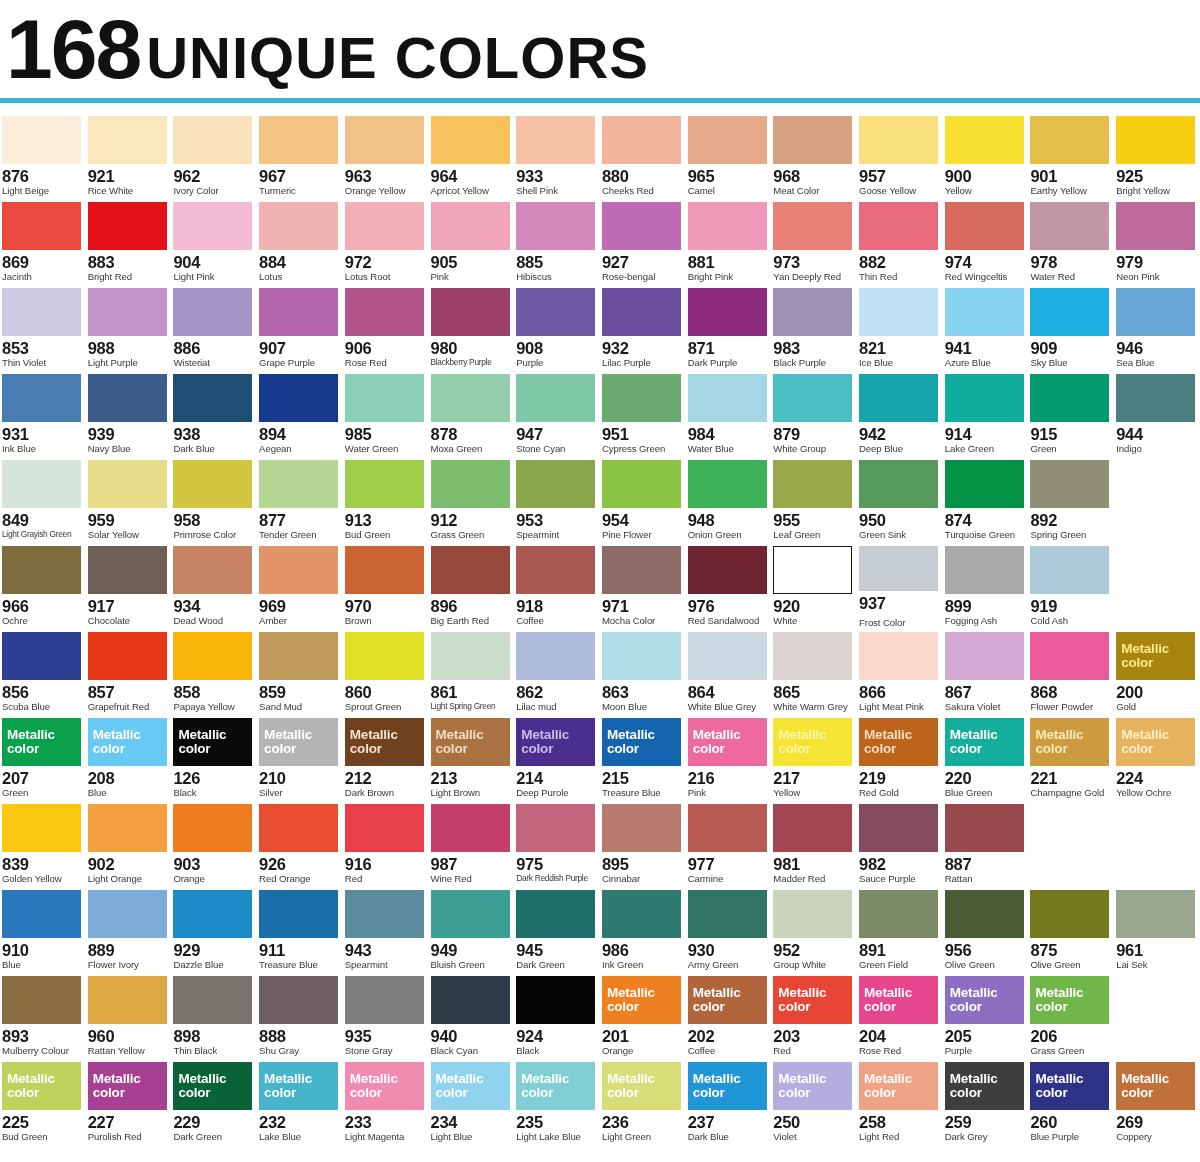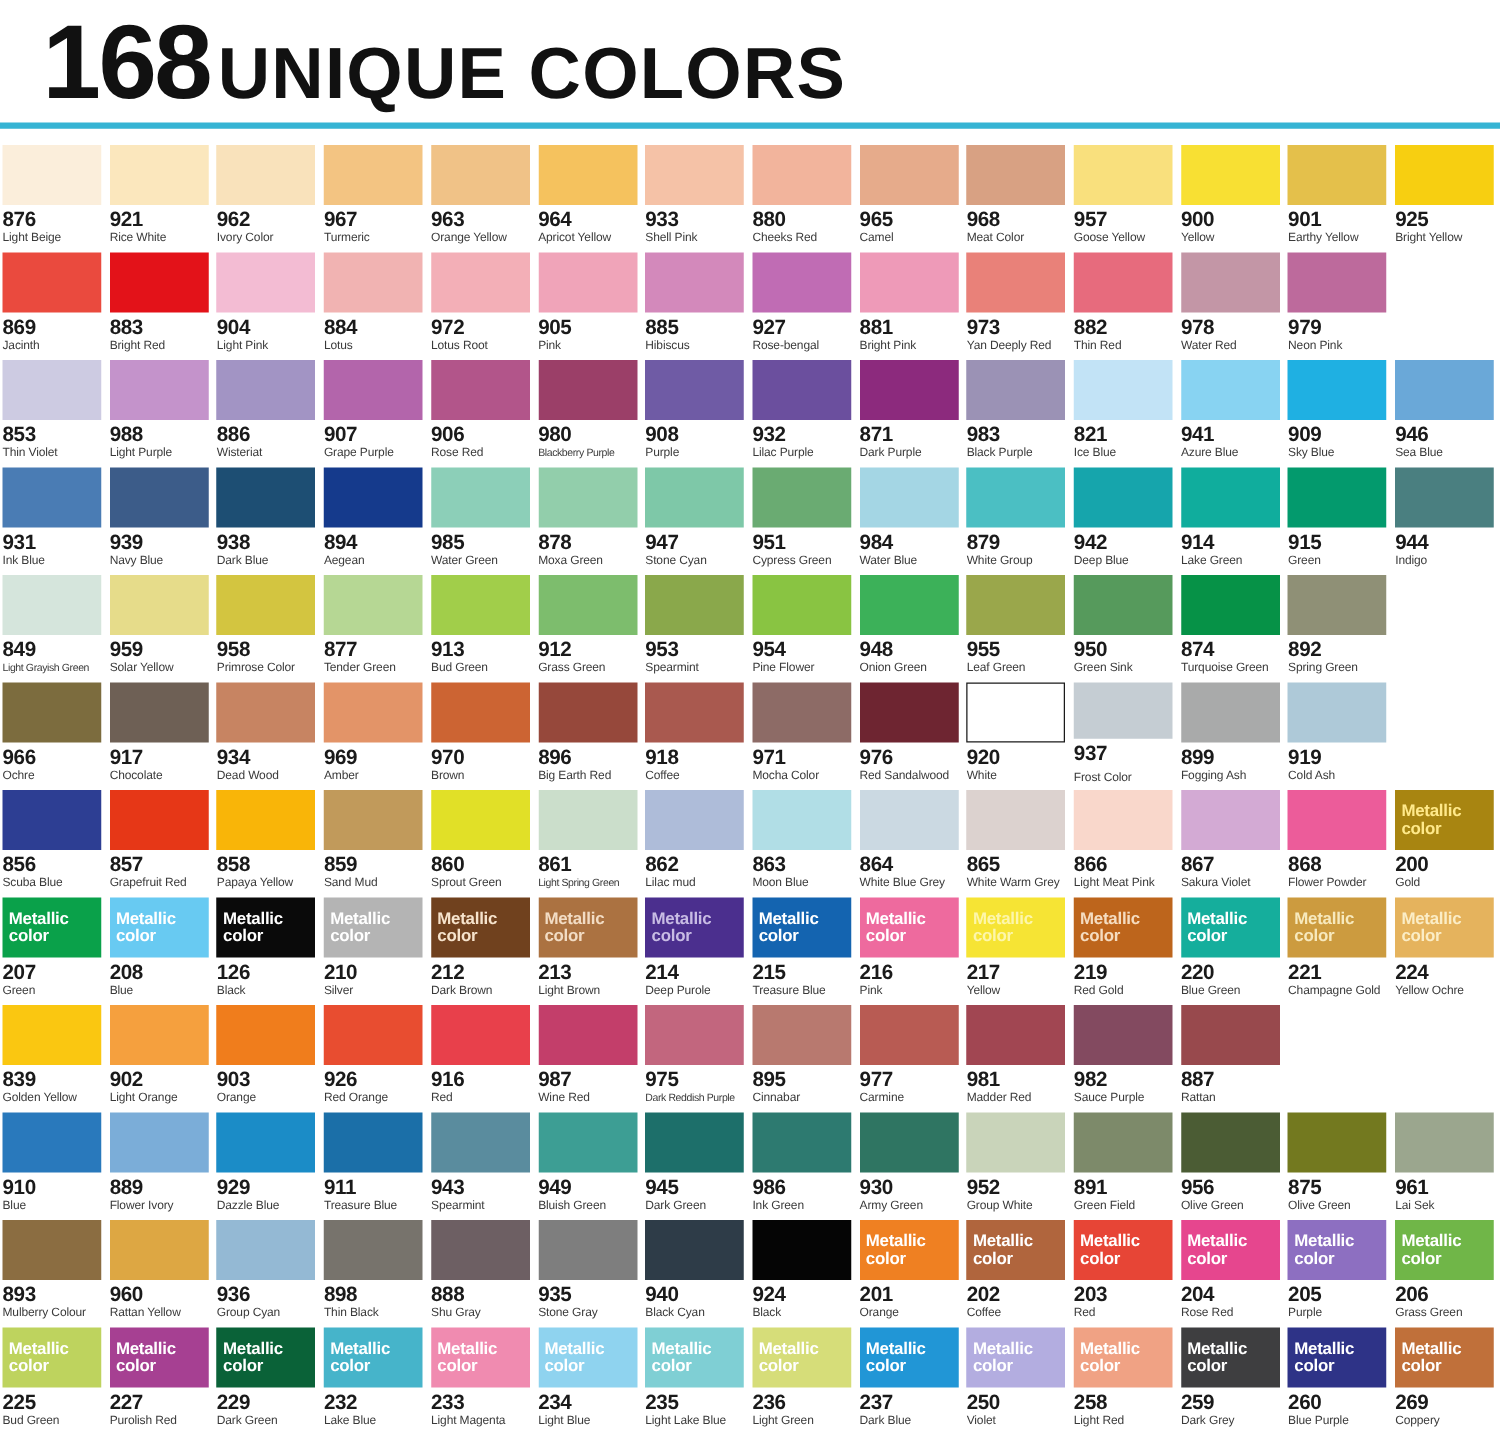--- a/index.html
+++ b/index.html
@@ -21,21 +21,20 @@
   .header {
     height: 112px;
     padding: 6px 0 0 6px;
     display: flex;
     align-items: flex-start;
   }
   .title-line {
     display: flex;
     align-items: baseline;
     white-space: nowrap;
-    margin-left: 28px;
   }
   .title-num {
     font-family: "Liberation Sans", sans-serif;
     font-weight: bold;
     font-size: 84px;
     line-height: 86px;
     letter-spacing: -2px;
     color: #111111;
   }
   .title-words {
@@ -255,20 +254,25 @@
           <div class="swatch" style="background: rgb(233, 129, 121);"></div>
           <div class="code">973</div>
           <div class="cname">Yan Deeply Red</div>
         </div>
         <div class="cell">
           <div class="swatch" style="background: rgb(231, 107, 125);"></div>
           <div class="code">882</div>
           <div class="cname">Thin Red</div>
         </div>
         <div class="cell">
+          <div class="swatch" style="background: rgb(216, 106, 94);"></div>
+          <div class="code">974</div>
+          <div class="cname">Red Wingceltis</div>
+        </div>
+        <div class="cell">
           <div class="swatch" style="background: rgb(195, 150, 166);"></div>
           <div class="code">978</div>
           <div class="cname">Water Red</div>
         </div>
         <div class="cell">
           <div class="swatch" style="background: rgb(189, 106, 156);"></div>
           <div class="code">979</div>
           <div class="cname">Neon Pink</div>
         </div>
       </div>
@@ -861,25 +865,20 @@
       <div class="row">
         <div class="cell">
           <div class="swatch" style="background: rgb(139, 109, 65);"></div>
           <div class="code">893</div>
           <div class="cname">Mulberry Colour</div>
         </div>
         <div class="cell">
           <div class="swatch" style="background: rgb(221, 167, 67);"></div>
           <div class="code">960</div>
           <div class="cname">Rattan Yellow</div>
-        </div>
-        <div class="cell">
-          <div class="swatch" style="background: rgb(148, 185, 212);"></div>
-          <div class="code">936</div>
-          <div class="cname">Group Cyan</div>
         </div>
         <div class="cell">
           <div class="swatch" style="background: rgb(119, 115, 108);"></div>
           <div class="code">898</div>
           <div class="cname">Thin Black</div>
         </div>
         <div class="cell">
           <div class="swatch" style="background: rgb(109, 95, 99);"></div>
           <div class="code">888</div>
           <div class="cname">Shu Gray</div>

